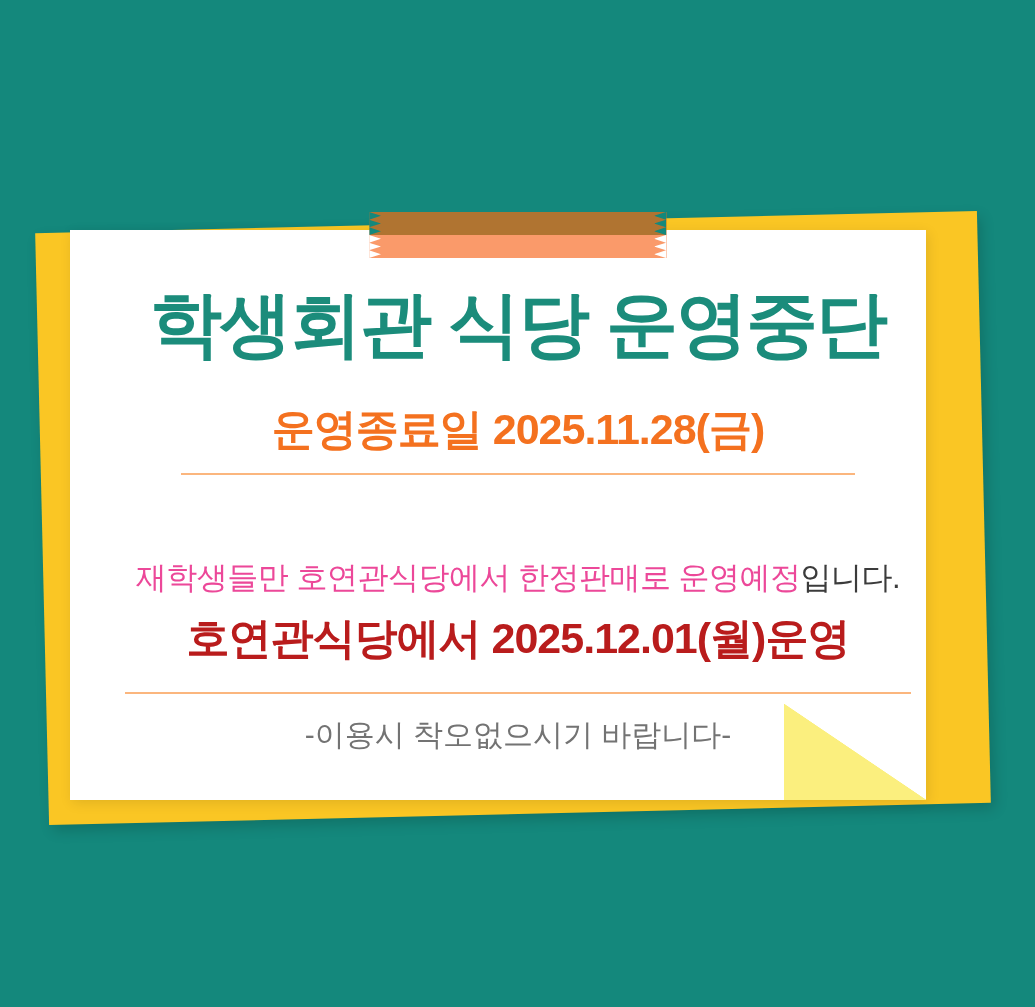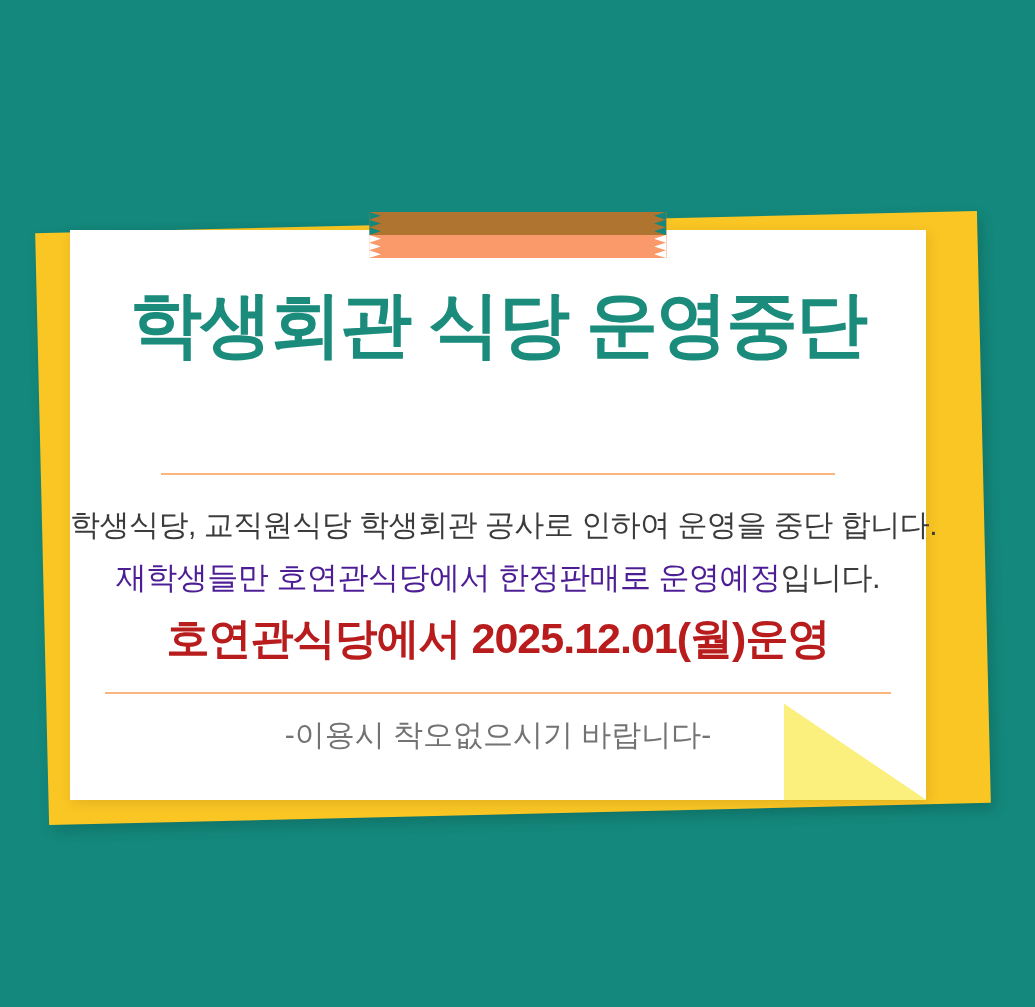--- a/index.html
+++ b/index.html
@@ -88,20 +88,21 @@
   }
 
   
   .content {
     position: absolute;
     left: 0;
     top: 0;
     width: 100%;
     height: 100%;
     text-align: center;
+    padding-left: 40px;
   }
 
   .title {
     position: absolute;
     top: 58px;
     left: 0;
     width: 100%;
     font-size: 72px;
     font-weight: bold;
     color: #1b8c7b;
@@ -146,21 +147,21 @@
     color: #3b3b3b;
     letter-spacing: -0.5px;
   }
   .body-line-2 {
     top: 332px;
     font-size: 31px;
     color: #3b3b3b;
     letter-spacing: -0.5px;
   }
   .body-line-2 .blue {
-    color: #4c1d95;
+    color: #ec4899;
   }
 
   .subhead-2 {
     position: absolute;
     top: 387px;
     left: 0;
     width: 100%;
     font-size: 43px;
     font-weight: bold;
     color: #b91c1c;
@@ -186,24 +187,24 @@
 
 <div id="poster">
 
   <div class="yellow-sheet"></div>
 
   <div class="card">
     <div class="content">
 
       <div class="title">학생회관 식당 운영중단</div>
 
+      <div class="subhead-1">운영종료일 2025.11.28(금)</div>
 
       <div class="divider divider-1"></div>
 
-      <div class="body-line body-line-1">학생식당, 교직원식당 학생회관 공사로 인하여 운영을  중단 합니다.</div>
 
       <div class="body-line body-line-2">
         <span class="blue">재학생들만 호연관식당에서 한정판매로 운영예정</span><span>입니다.</span>
       </div>
 
       <div class="subhead-2">호연관식당에서 2025.12.01(월)운영</div>
 
       <div class="divider divider-2"></div>
 
       <div class="footer-note">-이용시 착오없으시기 바랍니다-</div>

